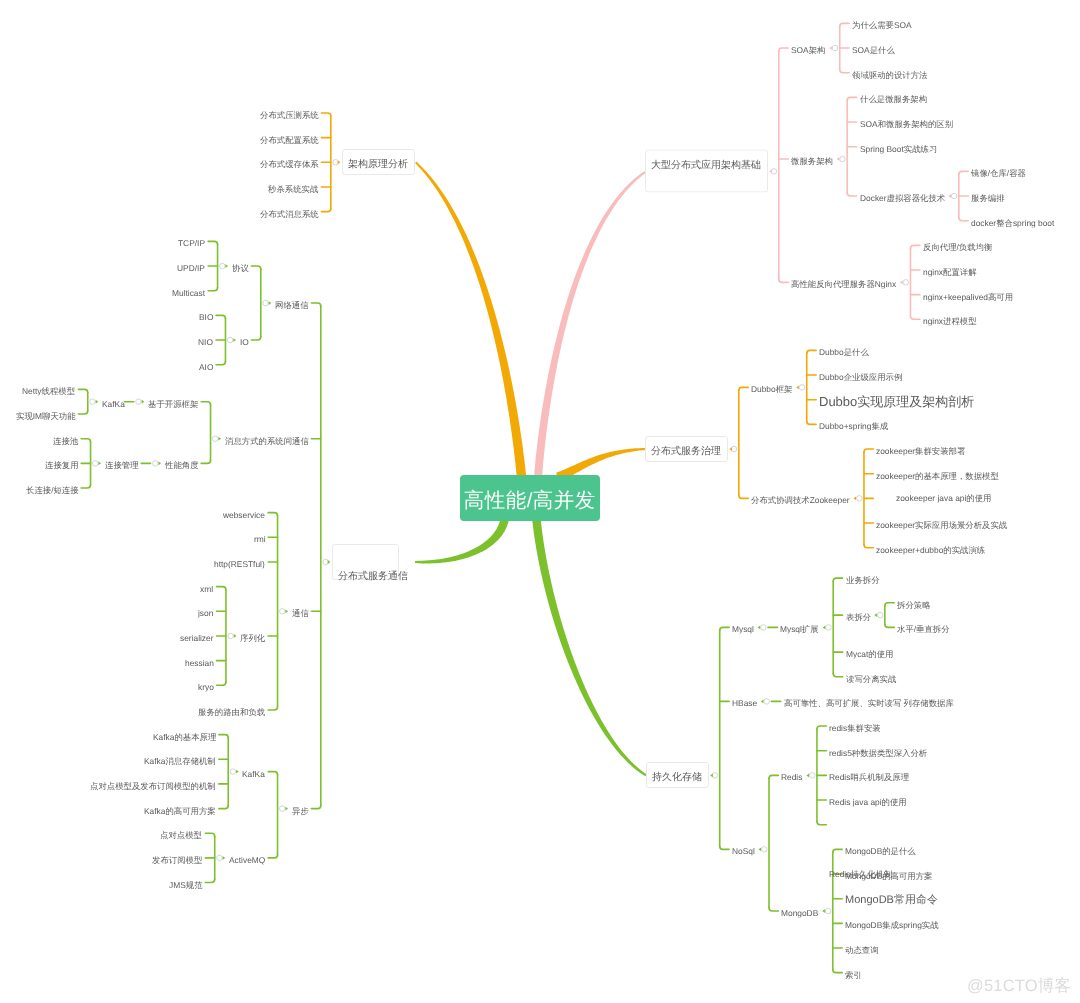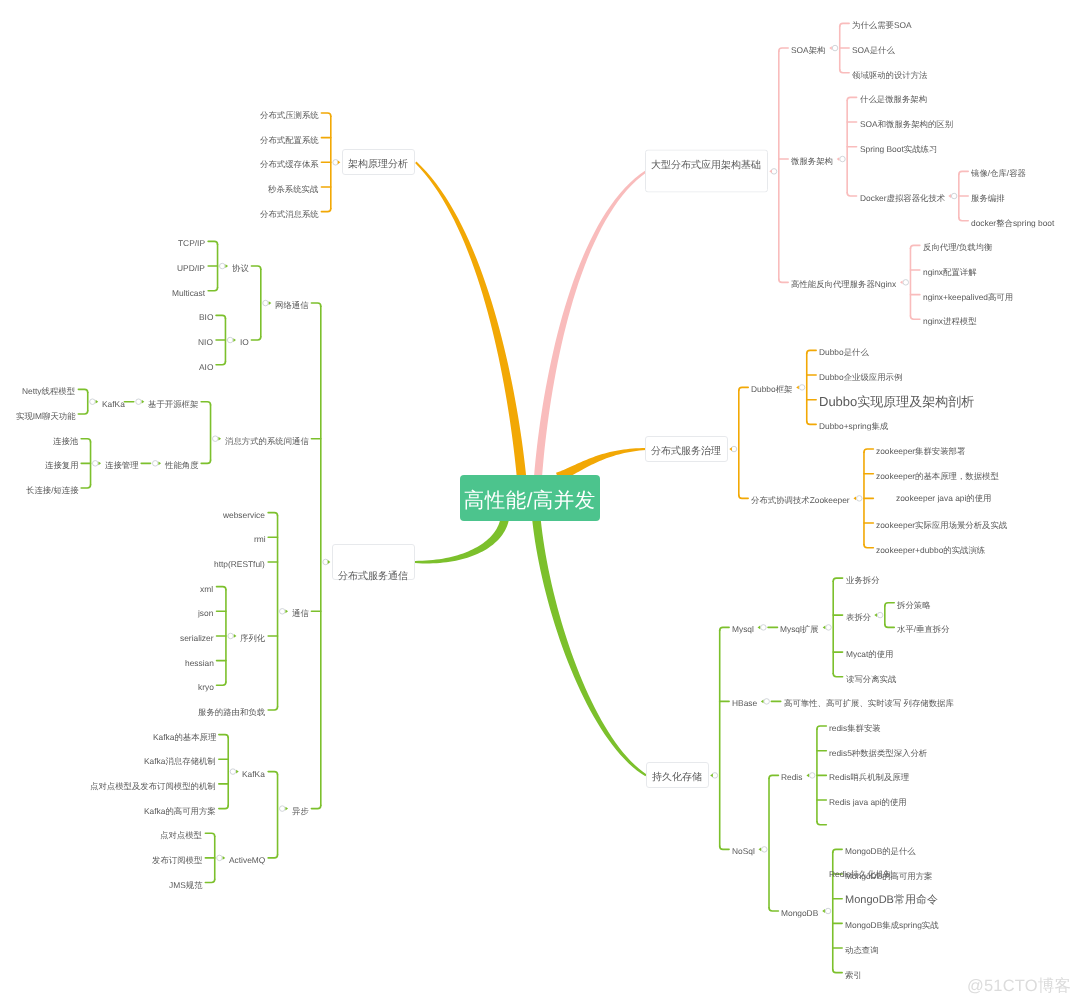--- a/index.html
+++ b/index.html
@@ -325,21 +325,21 @@
       </g>
       <path d="M712.8 773.48 L710.1999999999999 775.38 L712.8 777.28 Z" fill="#7cc02c"></path>
     </svg>
   <div id="nodes">
       <div class="boxnode" style="left: 341.6px; top: 162.32px; width: 73px; height: 26px; font-size: 10px; padding-top: 10.2px;">架构原理分析</div>
       <div class="node l" style="left: 259.775px; top: 113px; font-size: 8.4px; color: rgb(89, 89, 89);">分布式压测系统</div>
       <div class="node l" style="left: 259.775px; top: 137.66px; font-size: 8.4px; color: rgb(89, 89, 89);">分布式配置系统</div>
       <div class="node l" style="left: 259.775px; top: 162.32px; font-size: 8.4px; color: rgb(89, 89, 89);">分布式缓存体系</div>
       <div class="node l" style="left: 268.15px; top: 186.98px; font-size: 8.4px; color: rgb(89, 89, 89);">秒杀系统实战</div>
       <div class="node l" style="left: 259.775px; top: 211.64px; font-size: 8.4px; color: rgb(89, 89, 89);">分布式消息系统</div>
-      <div class="boxnode" style="left: 331.6px; top: 561.98px; width: 83px; height: 26px; font-size: 10px; padding-top: 27px;">分布式服务通信</div>
+      <div class="boxnode" style="left: 331.6px; top: 561.98px; width: 67px; height: 26px; font-size: 10px; padding-top: 27px;">分布式服务通信</div>
       <div class="node l" style="left: 274.9px; top: 303.05px; font-size: 8.4px; color: rgb(89, 89, 89);">网络通信</div>
       <div class="node l" style="left: 231.65px; top: 266.06px; font-size: 8.4px; color: rgb(89, 89, 89);">协议</div>
       <div class="node l" style="left: 178.15px; top: 241.4px; font-size: 8.4px; color: rgb(89, 89, 89);">TCP/IP</div>
       <div class="node l" style="left: 177.213px; top: 266.06px; font-size: 8.4px; color: rgb(89, 89, 89);">UPD/IP</div>
       <div class="node l" style="left: 172.103px; top: 290.72px; font-size: 8.4px; color: rgb(89, 89, 89);">Multicast</div>
       <div class="node l" style="left: 239.556px; top: 340.04px; font-size: 8.4px; color: rgb(89, 89, 89);">IO</div>
       <div class="node l" style="left: 198.619px; top: 315.38px; font-size: 8.4px; color: rgb(89, 89, 89);">BIO</div>
       <div class="node l" style="left: 198.166px; top: 340.04px; font-size: 8.4px; color: rgb(89, 89, 89);">NIO</div>
       <div class="node l" style="left: 198.619px; top: 364.7px; font-size: 8.4px; color: rgb(89, 89, 89);">AIO</div>
       <div class="node l" style="left: 224.65px; top: 438.68px; font-size: 8.4px; color: rgb(89, 89, 89);">消息方式的系统间通信</div>

